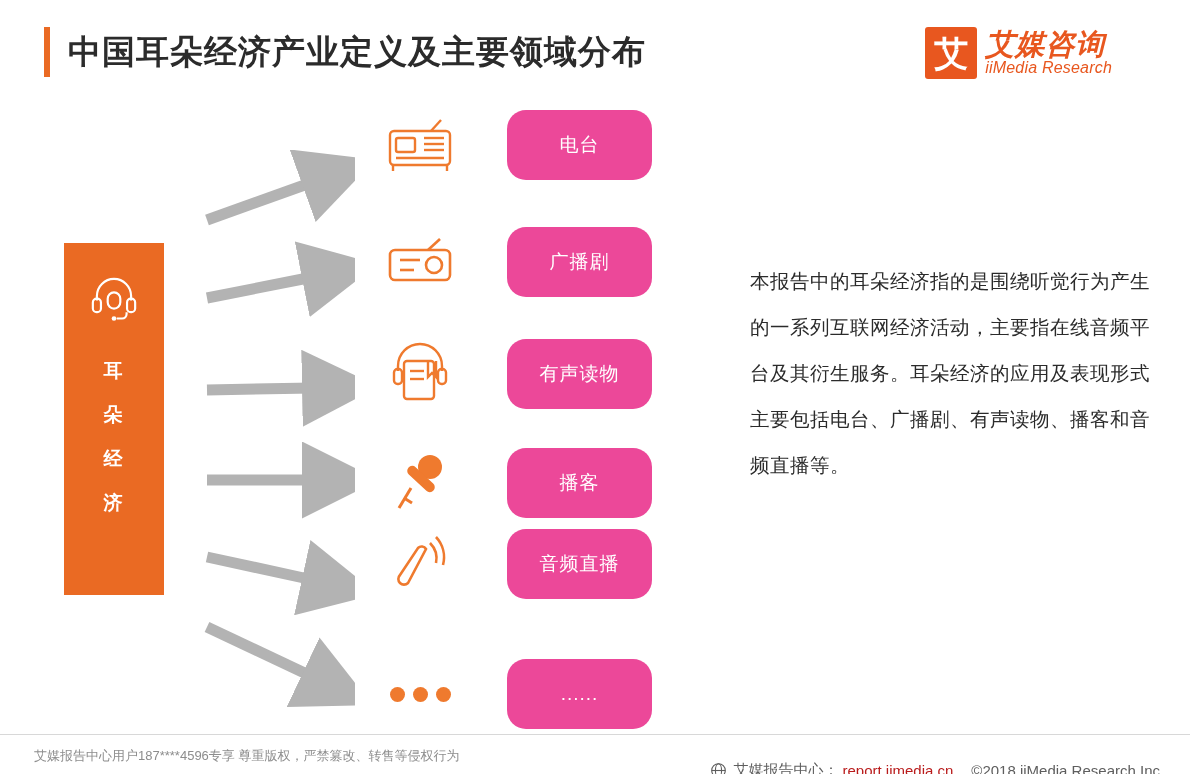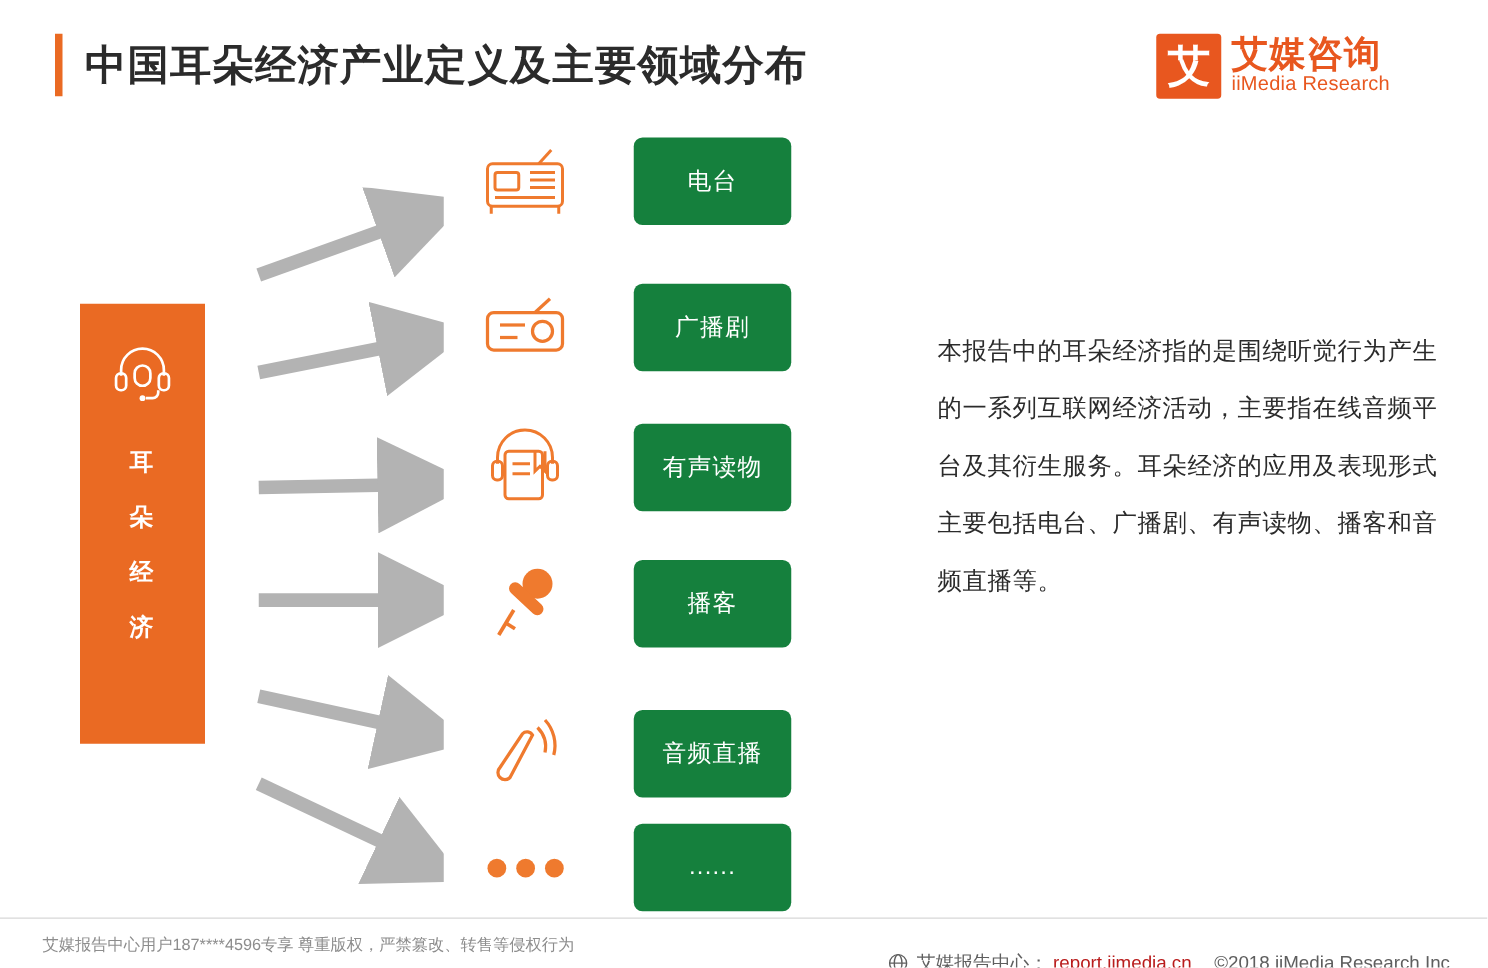--- a/index.html
+++ b/index.html
@@ -60,20 +60,21 @@
     display: flex;
     align-items: center;
     justify-content: center;
     line-height: 1;
   }
   .logo-text {
     margin-left: 8px;
     display: flex;
     flex-direction: column;
     justify-content: center;
+    font-style: italic;
   }
   .logo-cn {
     color: #e8571f;
     font-size: 29px;
     font-weight: bold;
     line-height: 1.05;
     letter-spacing: 1px;
   }
   .logo-en {
     color: #e8571f;
@@ -130,24 +131,24 @@
   .row-icon {
     width: 100px;
     height: 74px;
     display: flex;
     align-items: center;
     justify-content: center;
     flex: 0 0 100px;
   }
   .row-chip {
     margin-left: 37px;
-    width: 126px;
+    width: 145px;
     height: 70px;
-    background: #15803d;
-    border-radius: 7px;
+    background: #ec4899;
+    border-radius: 19px;
     color: #ffffff;
     font-size: 19px;
     display: flex;
     align-items: center;
     justify-content: center;
     letter-spacing: 1px;
   }
 
   
   .desc {
@@ -310,21 +311,21 @@
       </g>
       <g fill="none" stroke="#ef7a2e" stroke-width="3">
         <line x1="27" y1="38" x2="15" y2="58"></line>
         <line x1="20" y1="48" x2="28" y2="53"></line>
       </g>
     </svg>
   </div>
   <div class="row-chip">播客</div>
 </div>
 
-<div class="row" style="top:566px">
+<div class="row" style="top:527px">
   <div class="row-icon">
     <svg viewBox="0 0 72 66" width="72" height="66" fill="none" stroke="#ef7a2e" stroke-width="2.6">
       <path d="M16 44 L34 17 a5 5 0 0 1 8 1 L24 52 a5 5 0 0 1-8-8z"></path>
       <path d="M46 12 a22 22 0 0 1 6 20"></path>
       <path d="M52 6 a30 30 0 0 1 7 28"></path>
     </svg>
   </div>
   <div class="row-chip">音频直播</div>
 </div>
 

